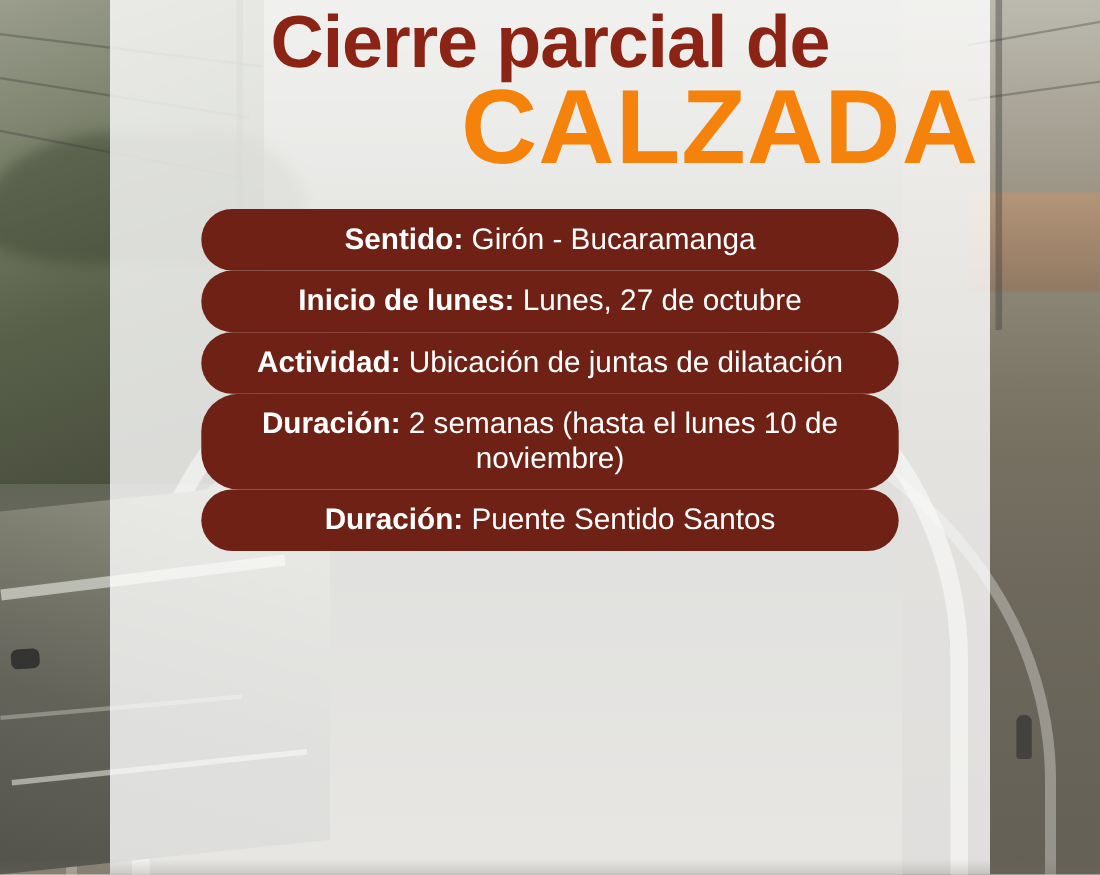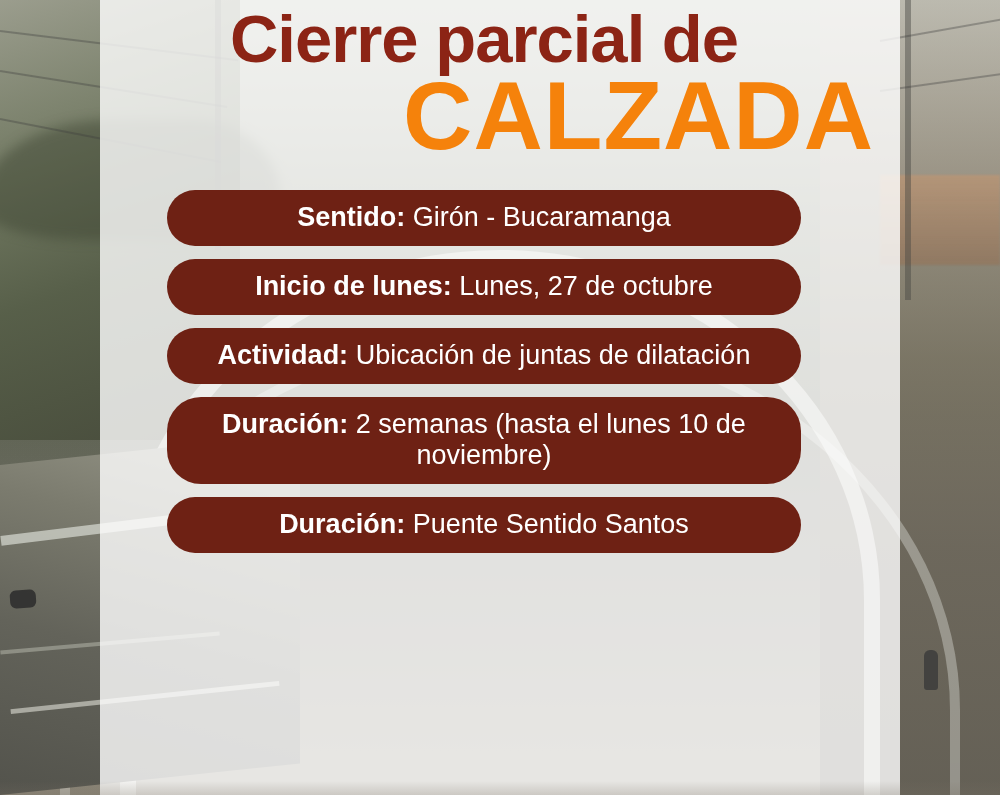--- a/index.html
+++ b/index.html
@@ -143,21 +143,21 @@
   .panel {
     position: absolute;
     left: 100px; top: 0;
     width: 800px; height: 795px;
     background: rgba(255,255,255,0.80);
   }
 
   
   .content {
     position: absolute;
-    left: 84px; top: 0;
+    left: 100px; top: 0;
     width: 800px; height: 795px;
     padding: 0;
     box-sizing: border-box;
   }
 
   .headline {
     text-align: center;
     margin: 0;
     padding: 0 10px;
     font-weight: 800;
@@ -174,21 +174,20 @@
     color: #f5820b;
     letter-spacing: 1px;
     padding-top: 2px;
     text-align: right;
   }
 
   .rows {
     margin-top: 30px;
     display: flex;
     flex-direction: column;
-    gap: 13px;
     align-items: center;
   }
 
   .row {
     width: 634px;
     box-sizing: border-box;
     background: #6e2114;
     border-radius: 34px;
     color: #ffffff;
     padding: 12px 26px;

